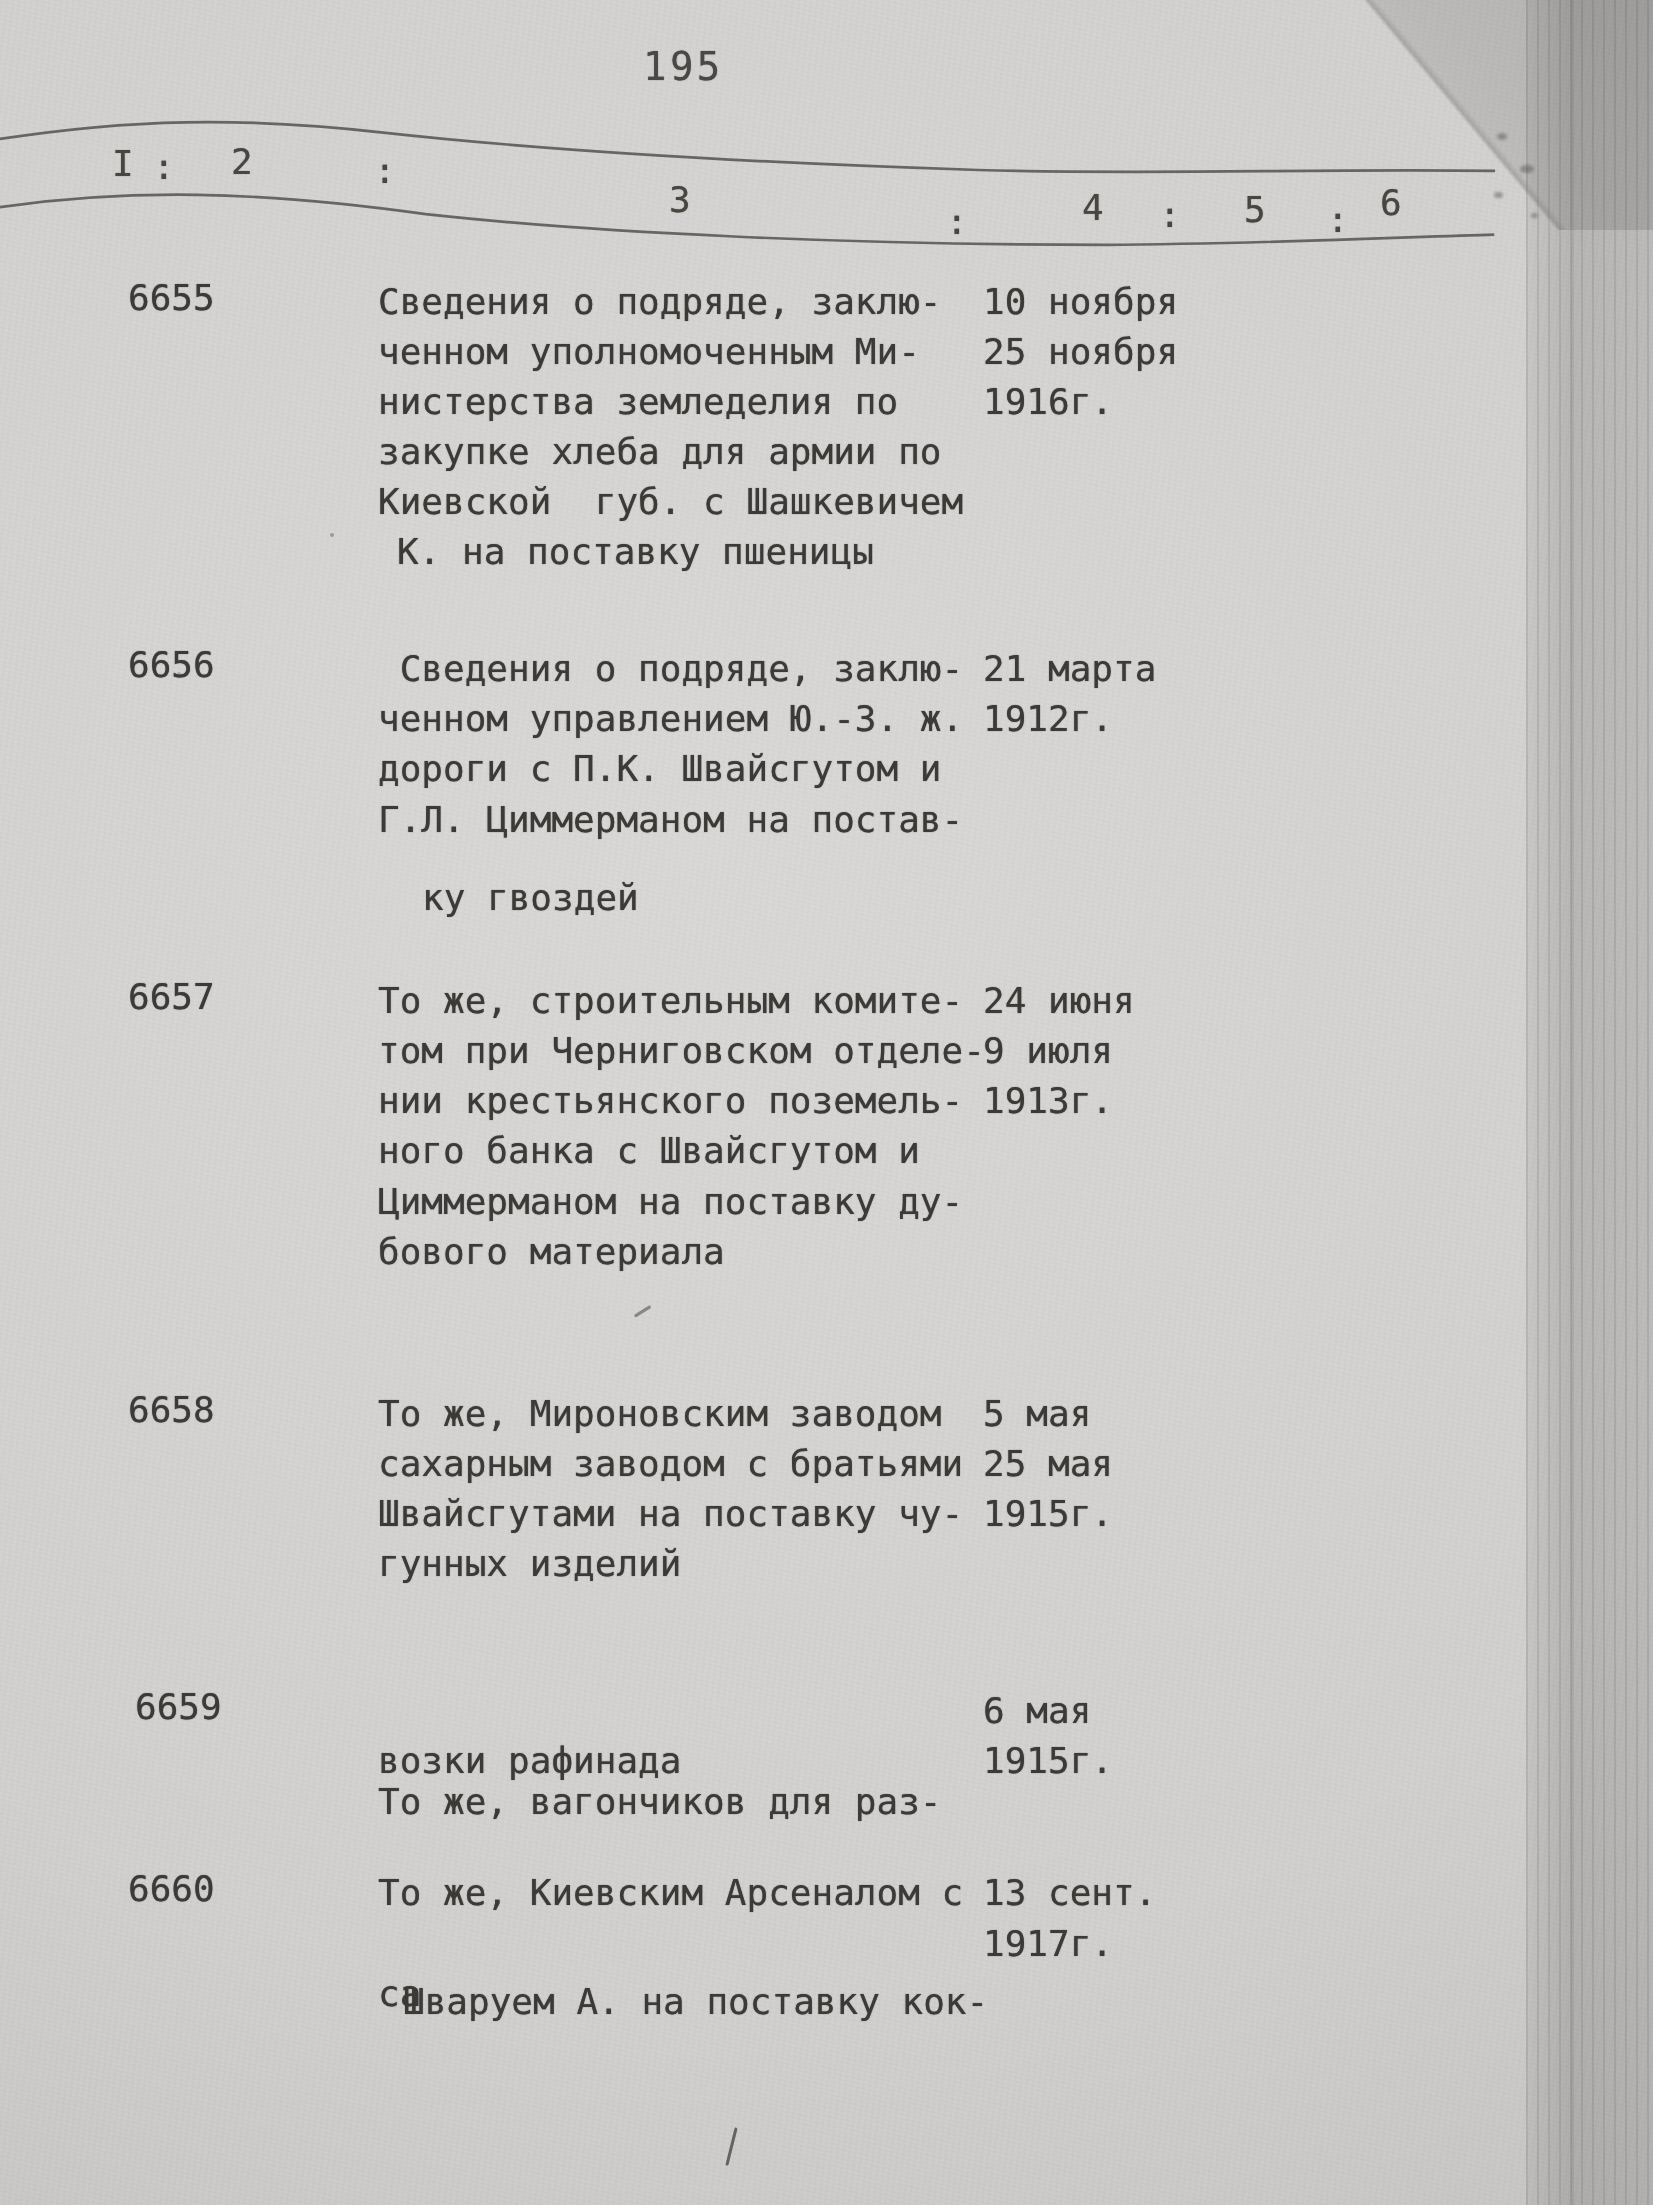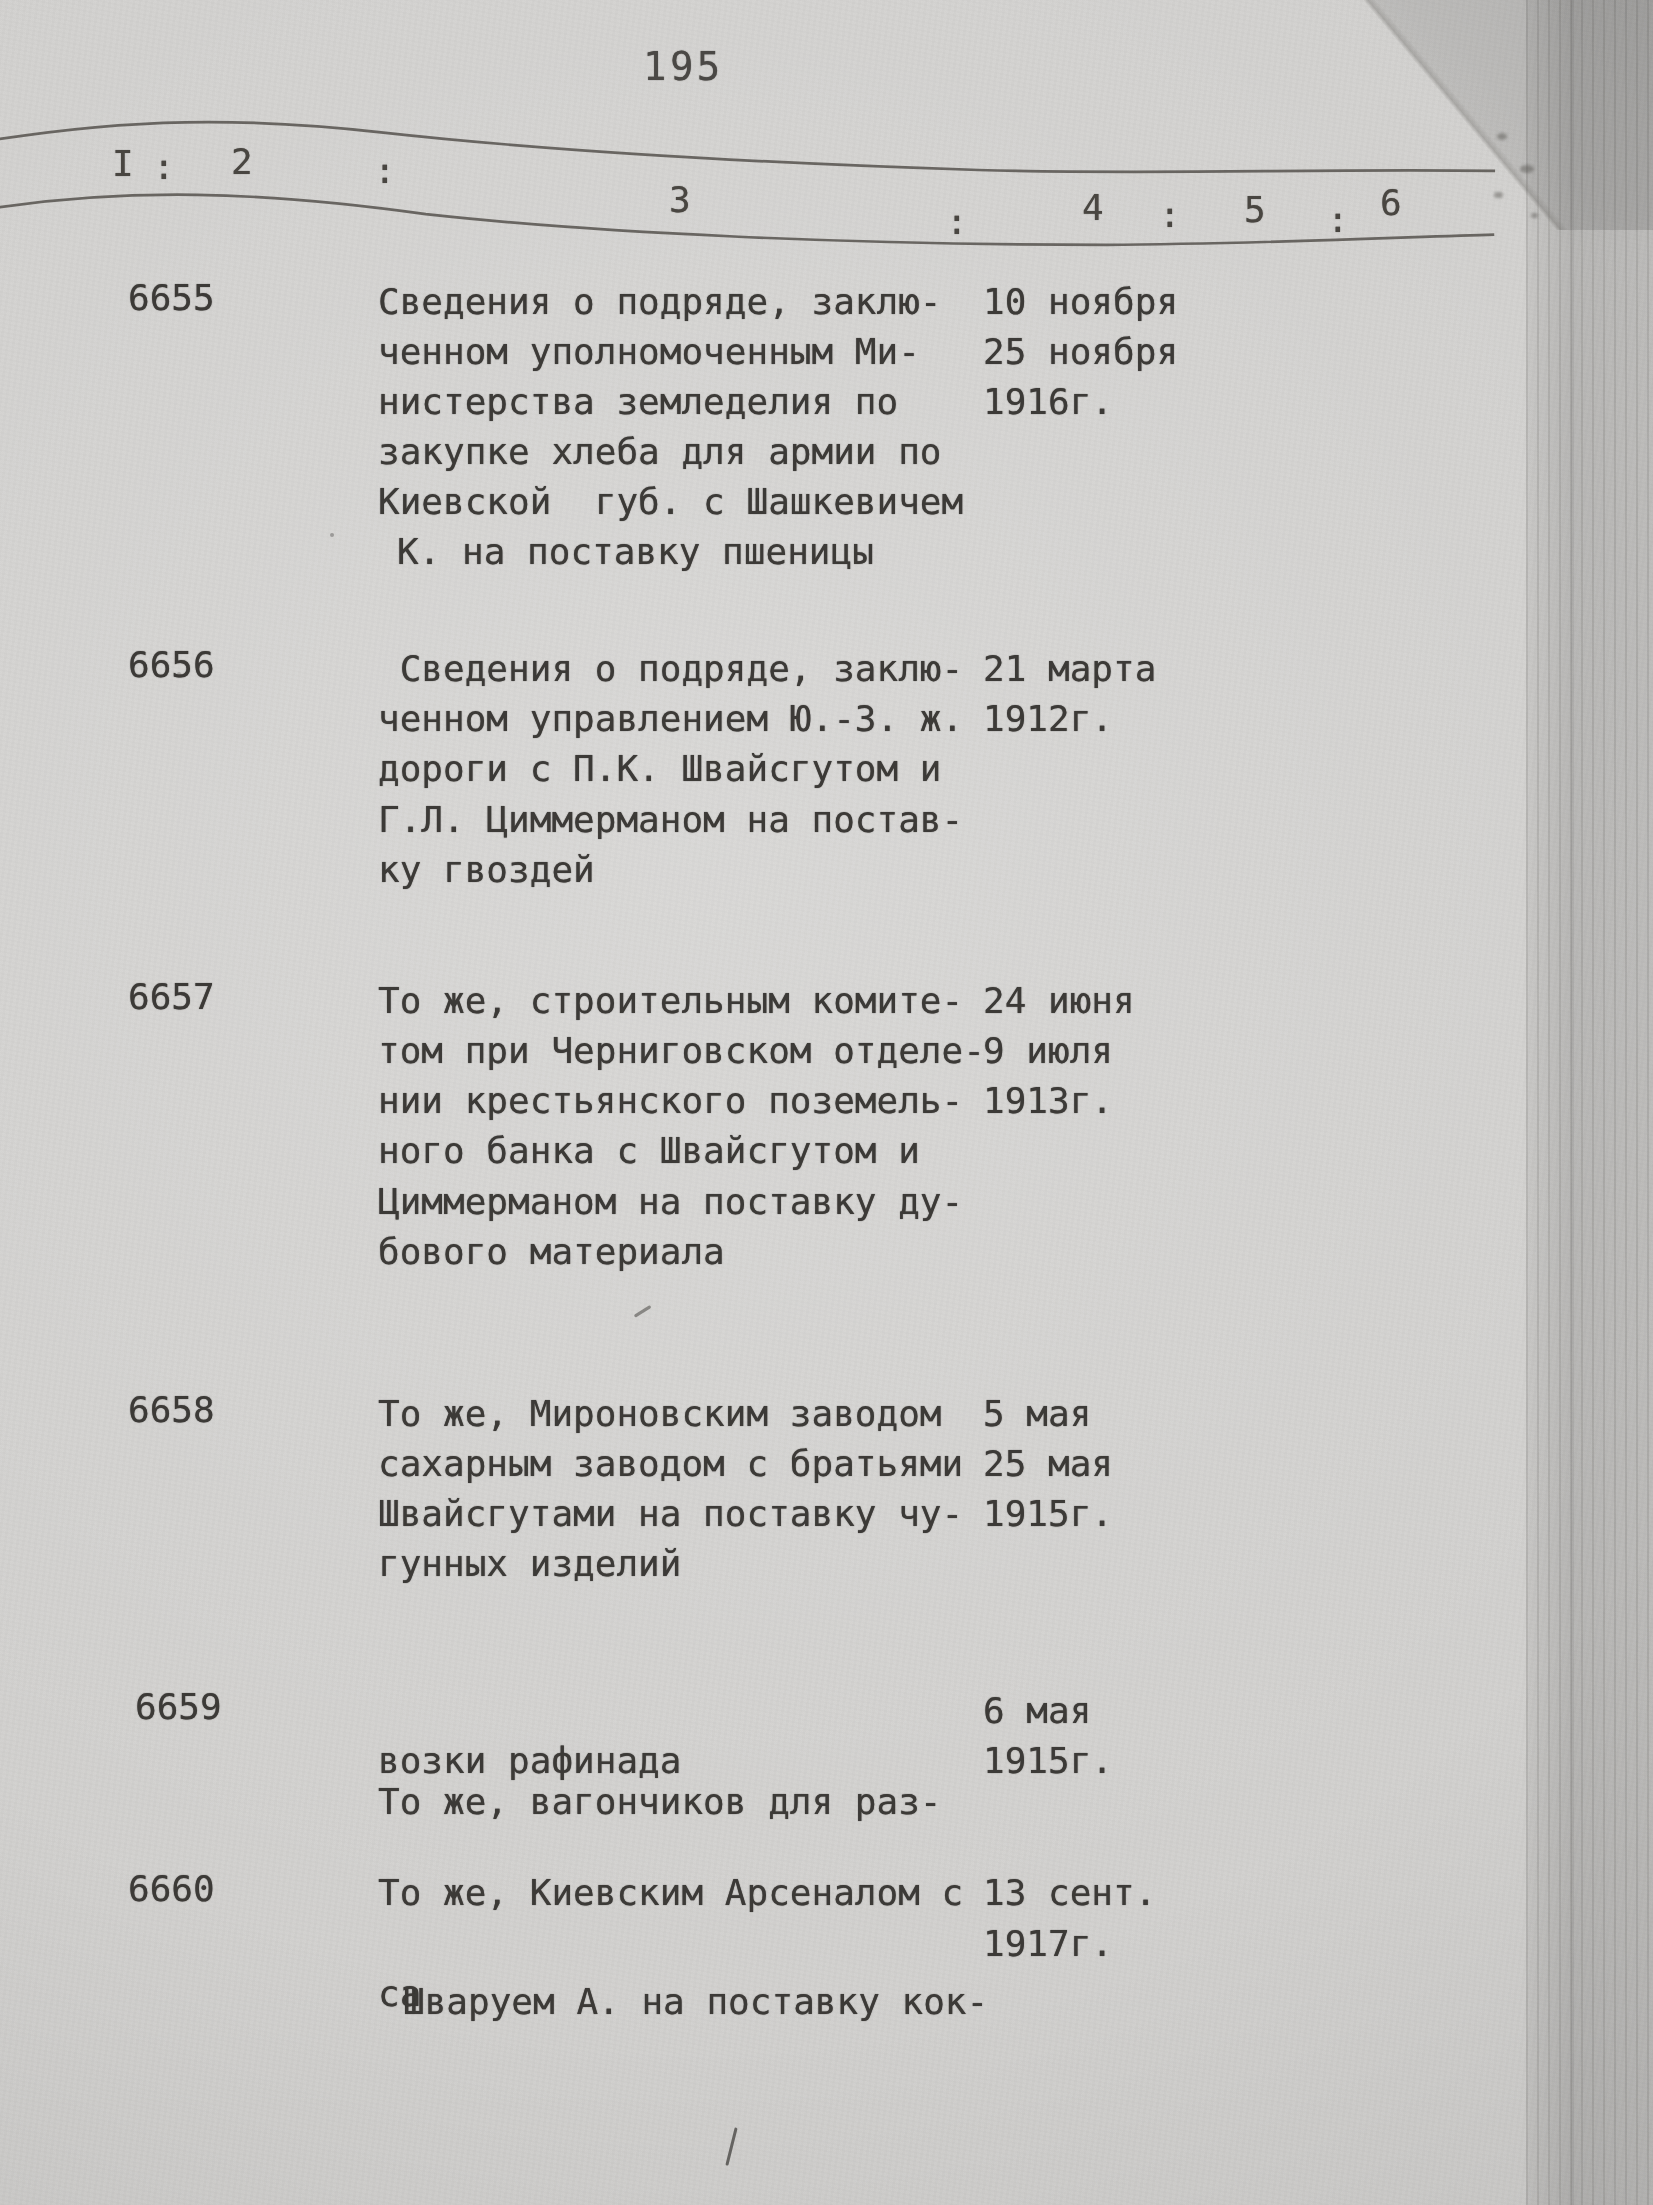--- a/index.html
+++ b/index.html
@@ -112,21 +112,21 @@
         <div class="date-line" style="top: 277px;">10 ноября</div>
         <div class="date-line" style="top: 327px;">25 ноября</div>
         <div class="date-line" style="top: 377px;">1916г.</div>
       </div>
       <div>
         <div class="entry-number" style="top: 644px;">6656</div>
         <div class="text-line" style="top: 644px;"> Сведения о подряде, заклю-</div>
         <div class="text-line" style="top: 694px;">ченном управлением Ю.-З. ж.</div>
         <div class="text-line" style="top: 744px;">дороги с П.К. Швайсгутом и</div>
         <div class="text-line" style="top: 795px;">Г.Л. Циммерманом на постав-</div>
-        <div class="text-line" style="top: 845px;">ку гвоздей</div>
+        <div class="text-line" style="top: 873px; margin-left: 44px;">ку гвоздей</div>
         <div class="date-line" style="top: 644px;">21 марта</div>
         <div class="date-line" style="top: 694px;">1912г.</div>
       </div>
       <div>
         <div class="entry-number" style="top: 976px;">6657</div>
         <div class="text-line" style="top: 976px;">То же, строительным комите-</div>
         <div class="text-line" style="top: 1026px;">том при Черниговском отделе-</div>
         <div class="text-line" style="top: 1076px;">нии крестьянского поземель-</div>
         <div class="text-line" style="top: 1126px;">ного банка с Швайсгутом и</div>
         <div class="text-line" style="top: 1177px;">Циммерманом на поставку ду-</div>

